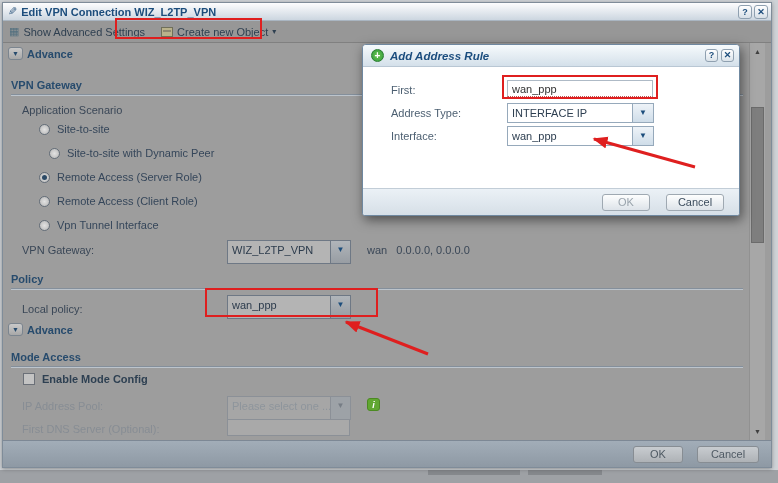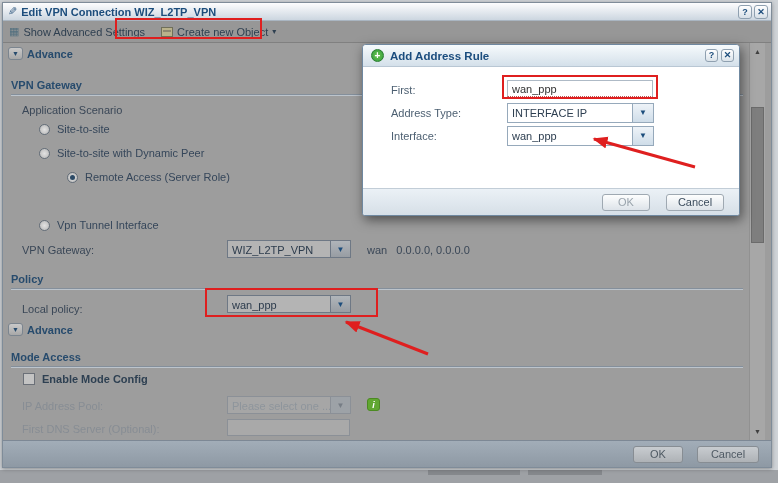--- a/index.html
+++ b/index.html
@@ -69,21 +69,21 @@
   .lbl-dis { position:absolute; color:#878d94; }
 
   .radio-row { position:absolute; left:36px; display:flex; align-items:flex-end; gap:7px; cursor:pointer; color:#35465a; }
   .radio {
     width:11px; height:11px; border-radius:50%; border:1px solid #646e79;
     background:radial-gradient(#e2e2e2,#b5b5b5); position:relative; flex:0 0 auto;
   }
   .radio.checked::after { content:""; position:absolute; left:2px; top:2px; width:5px; height:5px; border-radius:50%; background:#2c4a66; }
 
   
-  .combo { position:absolute; height:18px; display:flex; border:1px solid #6e7885; background:#b4b4b4; cursor:pointer; }
+  .combo { position:absolute; height:24px; display:flex; border:1px solid #6e7885; background:#b4b4b4; cursor:pointer; }
   .combo .cval { width:102px; padding:3px 4px 0 4px; color:#2c3b4c; overflow:hidden; white-space:nowrap; }
   .combo .carr { width:20px; border-left:1px solid #6e7885; background:linear-gradient(#b0b5ba,#989da3);
                  color:#1c4d7c; font-size:8px; text-align:center; line-height:17px; }
   .combo.disabled { border-color:#8b9097; background:#a6a6a6; }
   .combo.disabled .cval { color:#8e959c; }
   .combo.disabled .carr { border-left-color:#8b9097; background:#9da2a7; color:#767d85; }
 
   .txt-dis { position:absolute; height:17px; width:123px; border:1px solid #8b9097; background:#a9a9a9; }
 
   .checkbox-row { position:absolute; left:20px; top:330px; display:flex; align-items:center; gap:7px; color:#2e4052; font-weight:bold; cursor:pointer; }
@@ -113,21 +113,21 @@
   .modal {
     position:absolute; left:362px; top:44px; width:378px; height:172px;
     background:#ffffff; border:1px solid #6f88a0; border-radius:4px 4px 3px 3px;
     box-shadow:2px 4px 12px rgba(0,0,0,.5);
   }
   .modal-titlebar {
     position:absolute; left:0; top:0; right:0; height:22px;
     background:linear-gradient(#f6fafc,#d4e0ea); border-bottom:1px solid #b9c7d4;
     border-radius:3px 3px 0 0; display:flex; align-items:center; padding-left:8px; gap:6px;
   }
-  .modal-title { color:#1b4d7e; font-weight:bold; font-size:11.5px; }
+  .modal-title { color:#1b4d7e; font-weight:bold; font-size:11.5px;font-style:italic; }
   .plus-ico { width:13px; height:13px; border-radius:50%; background:radial-gradient(#6cc653,#2f9a3b); border:1px solid #2a7d31;
               color:#fff; font-weight:bold; font-size:10px; text-align:center; line-height:12px; }
   .msys { position:absolute; top:4px; width:13px; height:13px; border:1px solid #8fa0b0; border-radius:3px;
           background:linear-gradient(#ffffff,#dbe3ea); color:#1c4d7c; font-weight:bold; font-size:9px; text-align:center; line-height:11px; cursor:pointer; }
   .m-help { right:21px; } .m-close { right:5px; }
 
   .mlbl { position:absolute; left:28px; color:#4c5f71; }
   .m-input {
     position:absolute; left:144px; width:146px; height:17px;
     border:1px solid #aebac6; border-bottom:1px dotted #c05050;
@@ -194,27 +194,31 @@
 
     <div class="sechdr h-vpn">VPN Gateway</div>
     <div class="divider d-vpn"></div>
 
     <div class="lbl" style="left:19px; top:61px;">Application Scenario</div>
 
     <div class="radio-row" style="top:80px;">
       <span class="radio"></span>
       <span>Site-to-site</span>
     </div>
-    <div class="radio-row" style="top:104px;">
+    <div class="radio-row" style="top:104px;margin-left:10px;">
       <span class="radio"></span>
       <span>Site-to-site with Dynamic Peer</span>
     </div>
-    <div class="radio-row" style="top:128px;margin-left:28px;">
+    <div class="radio-row" style="top:128px;">
       <span class="radio checked"></span>
       <span>Remote Access (Server Role)</span>
+    </div>
+    <div class="radio-row" style="top:152px;">
+      <span class="radio"></span>
+      <span>Remote Access (Client Role)</span>
     </div>
     <div class="radio-row" style="top:176px;">
       <span class="radio"></span>
       <span>Vpn Tunnel Interface</span>
     </div>
 
     <div class="lbl" style="left:19px; top:201px;">VPN Gateway:</div>
     <div class="combo" style="left:224px; top:197px;">
       <span class="cval">WIZ_L2TP_VPN</span>
       <span class="carr">▼</span>

